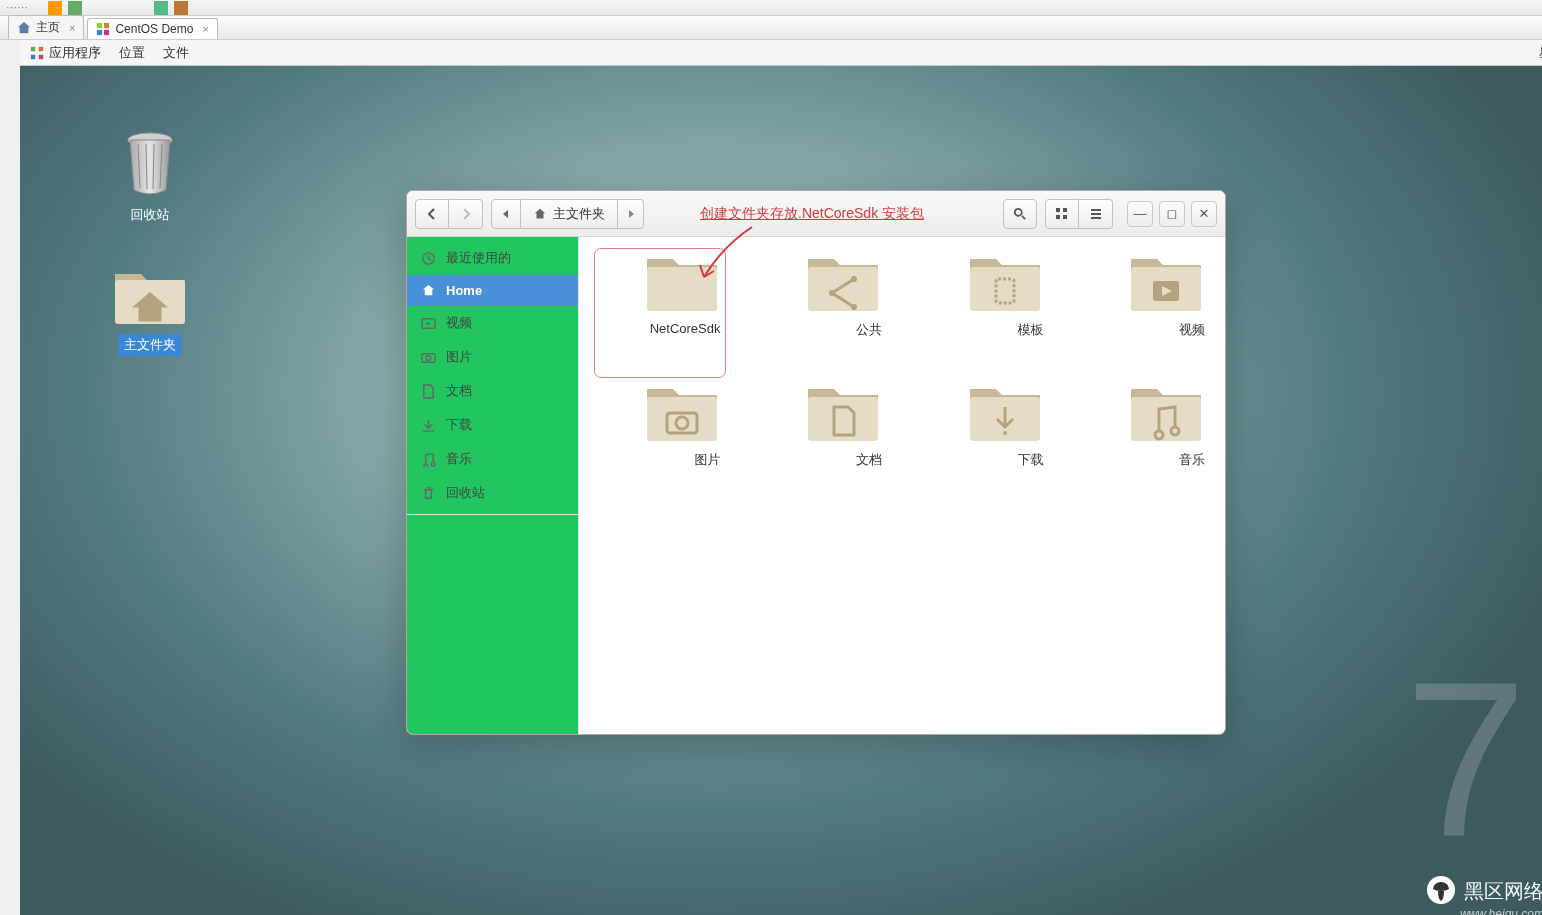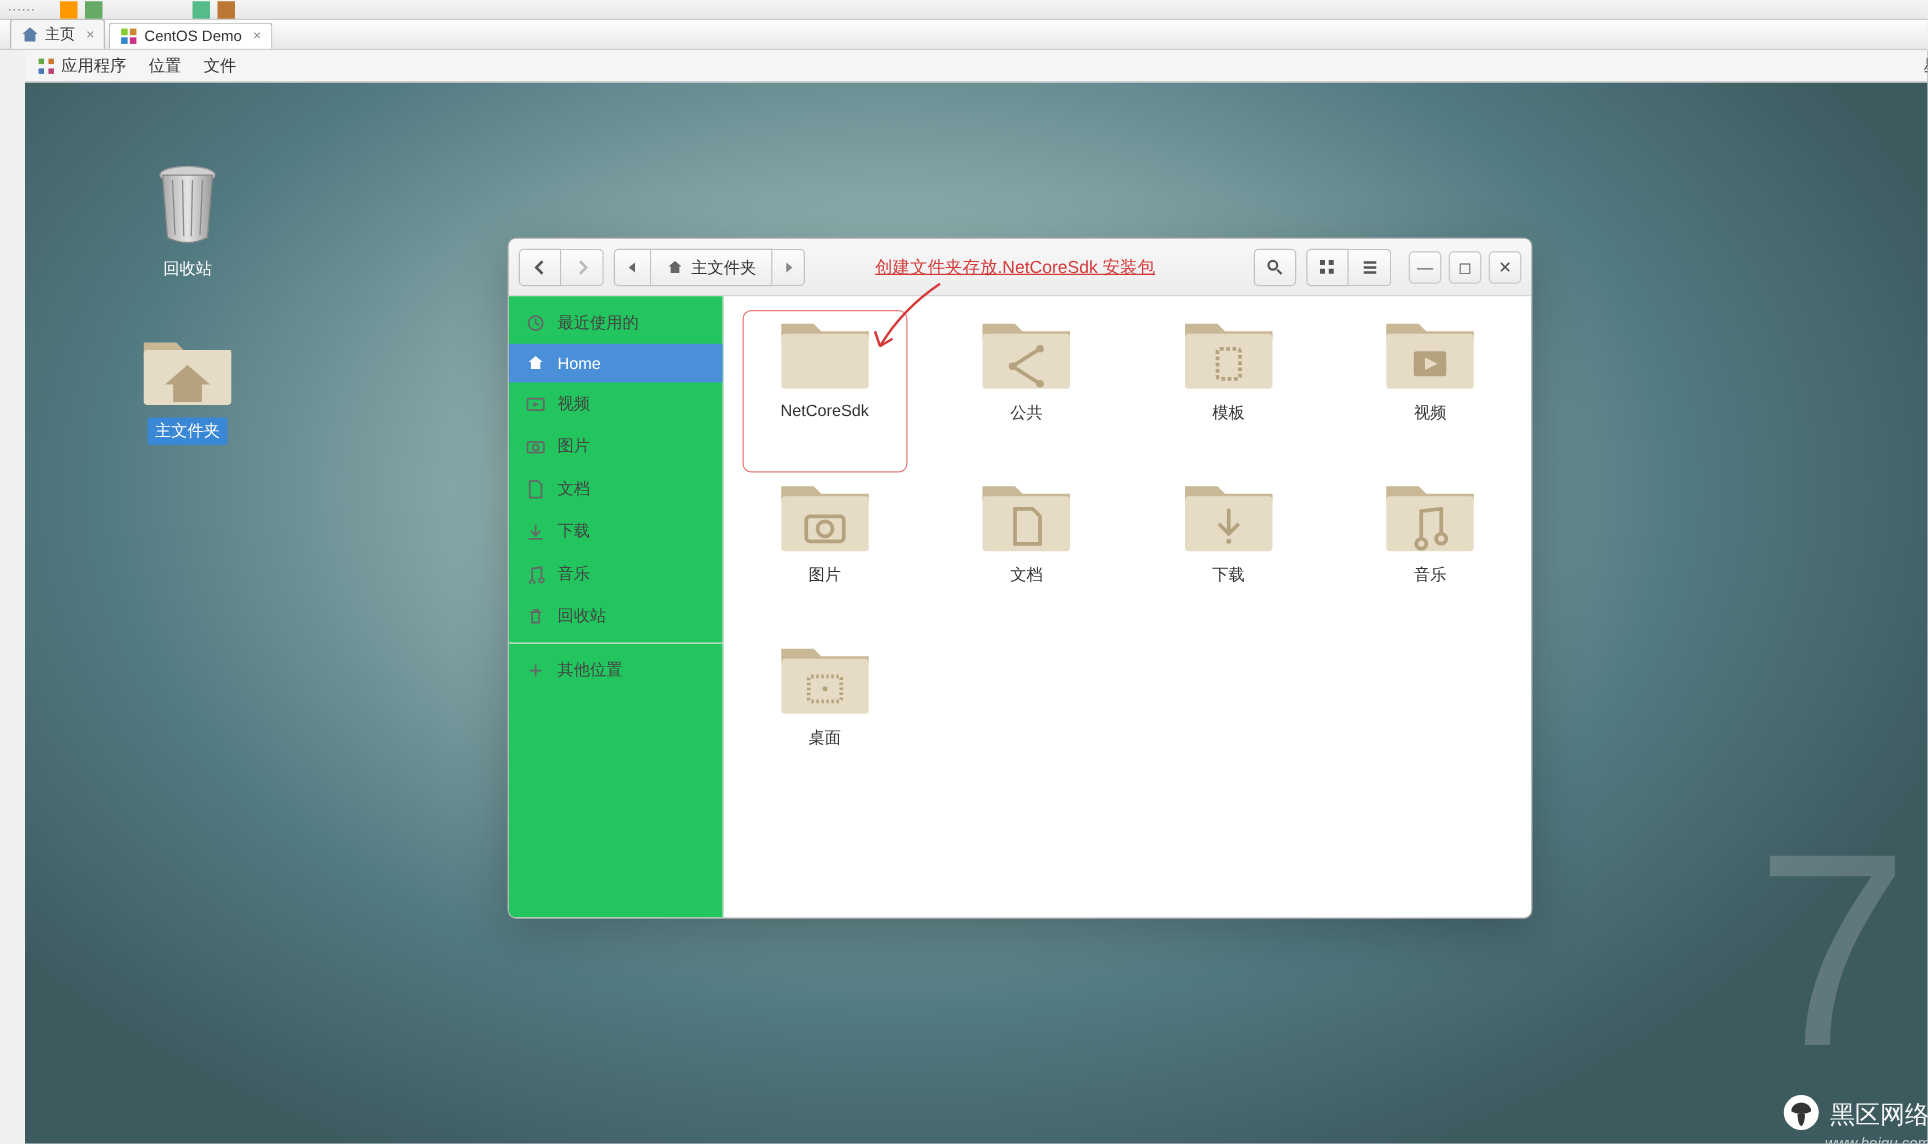--- a/index.html
+++ b/index.html
@@ -45,26 +45,26 @@
 .path-back { border-radius:4px 0 0 4px; width:30px; justify-content:center; padding:0;}
 .path-current { border-left:none; font-weight:500;}
 .path-fwd { border-left:none; border-radius:0 4px 4px 0; width:26px; justify-content:center; padding:0;}
 .nautilus-header .spacer { flex:1; }
 .win-controls { display:flex; gap:6px; margin-left:6px; }
 .win-btn { width:26px; height:26px; border-radius:4px; border:1px solid #c8c8c8; background:linear-gradient(#fdfdfd,#ededed); display:flex; align-items:center; justify-content:center; font-size:13px; color:#555;}
 
 .nautilus-body { flex:1; display:flex; }
 .sidebar { width:172px; background:#22c55e; border-right:1px solid #e5e5e5; padding-top:4px; }
 .sb-item { display:flex; align-items:center; gap:10px; padding:8px 14px; font-size:13px; color:#444; }
-.sb-item.active { background:#4a90d9; color:#fff; }
+.sb-item.active { background:#4a90d9; color:#fff;font-weight:bold; }
 .sb-item svg { width:15px; height:15px; flex-shrink:0; }
 .sb-sep { height:1px; background:#e0e0e0; margin:4px 0; }
 
 .file-grid { flex:1; padding:16px 20px; display:grid; grid-template-columns:repeat(4, 1fr); grid-auto-rows:120px; gap:10px 40px; align-content:start; position:relative; }
-.file-item { display:flex; flex-direction:column; align-items:center; gap:6px; }
+.file-item { display:flex; flex-direction:column; align-items:flex-end; gap:6px; }
 .file-item.selected { outline:1px solid #e87c7c; outline-offset:4px; border-radius:2px; }
 .file-item .folder-ico { width:78px; height:62px; position:relative; }
 .file-item .fname { font-size:13px; color:#333; }
 
 
 .annotation { position:absolute; left:680px; top:165px; font-size:14px; color:#d43a3a; z-index:5;text-decoration:underline; }
 .anno-arrow { position:absolute; left:672px; top:182px; width:70px; height:70px; z-index:5; pointer-events:none; }
 
 
 .big7 { position:absolute; right:35px; bottom:45px; font-size:220px; font-weight:200; color:rgba(255,255,255,0.18); font-family:"Segoe UI", sans-serif; line-height:1; }
@@ -284,26 +284,20 @@
             </svg>
           <span>音乐</span>
         </div>
         <div class="sb-item">
           <svg viewBox="0 0 16 16">
               <path d="M3 4 h10 M5 4 v9 h6 v-9 M6 2 h4 v2" stroke="#666" fill="none" stroke-width="1.5"></path>
             </svg>
           <span>回收站</span>
         </div>
         <div class="sb-sep"></div>
-        <div class="sb-item">
-          <svg viewBox="0 0 16 16">
-              <path d="M8 3 v10 M3 8 h10" stroke="#666" stroke-width="1.5"></path>
-            </svg>
-          <span>其他位置</span>
-        </div>
       </div>
 
       <div class="file-grid" id="file-grid">
 
       <div class="file-item selected">
     <svg class="folder-ico folder-svg" viewBox="0 0 78 62">
       <path class="tab" d="M4 6 h26 l6 6 h38 v6 H4 z"></path>
       <rect class="body" x="4" y="14" width="70" height="44" rx="3"></rect>
 
     </svg>
@@ -364,29 +358,20 @@
     <span class="fname">下载</span>
           </div>
           <div class="file-item">
     <svg class="folder-ico folder-svg" viewBox="0 0 78 62">
       <path class="tab" d="M4 6 h26 l6 6 h38 v6 H4 z"></path>
       <rect class="body" x="4" y="14" width="70" height="44" rx="3"></rect>
       <path d="M32 48 a4 4 0 1 0 0.1 0 M32 48 V26 l16 -2 v20 a4 4 0 1 1 -0.1 0" stroke="#b5a37f" stroke-width="3" fill="none"></path>
     </svg>
     <span class="fname">音乐</span>
           </div>
-          <div class="file-item">
-    <svg class="folder-ico folder-svg" viewBox="0 0 78 62">
-      <path class="tab" d="M4 6 h26 l6 6 h38 v6 H4 z"></path>
-      <rect class="body" x="4" y="14" width="70" height="44" rx="3"></rect>
-      <rect x="26" y="28" width="26" height="20" rx="2" stroke="#b5a37f" stroke-width="3" fill="none" stroke-dasharray="2 2"></rect>
-              <circle cx="39" cy="38" r="2" fill="#b5a37f"></circle>
-    </svg>
-    <span class="fname">桌面</span>
-          </div>
         </div>
     </div>
   </div>
 
   <div class="big7">7</div>
 
   <div class="watermark">
     <svg viewBox="0 0 30 30">
         <circle cx="15" cy="15" r="14" fill="#fff"></circle>
         <path d="M7 14 a8 7 0 0 1 16 0 q-3 2-8 2 t-8-2 M12 16 q0 8 3 10 q3-2 3-10" fill="#333"></path>

